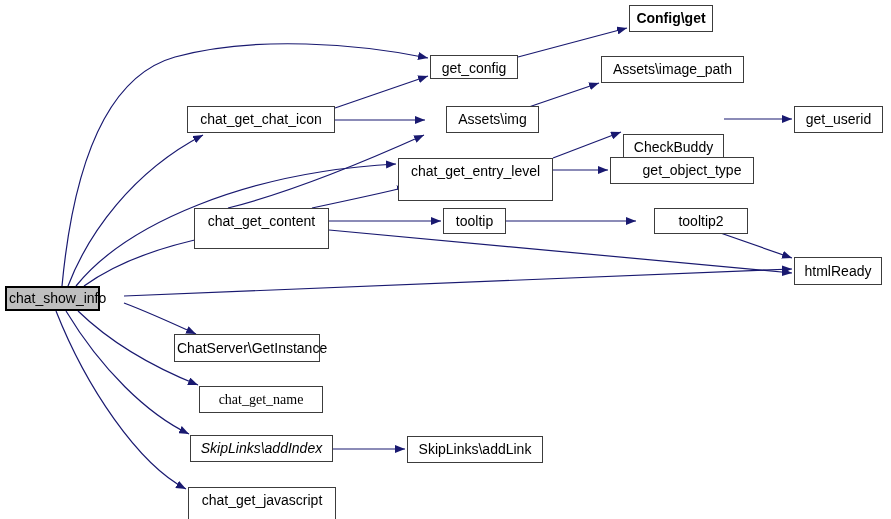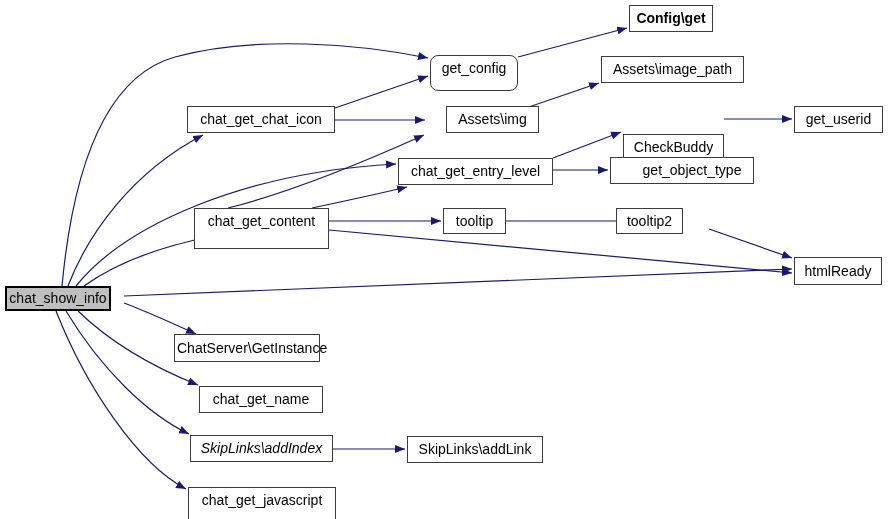--- a/index.html
+++ b/index.html
@@ -71,32 +71,32 @@
       <path d="M312,208 C345,201 378,194 407,187" class="edge" marker-end="url(#arrow)"></path>
       <path d="M329,221 L441,221" class="edge" marker-end="url(#arrow)"></path>
       <path d="M329,230 L792,273" class="edge" marker-end="url(#arrow)"></path>
       <path d="M553,158 L621,132" class="edge" marker-end="url(#arrow)"></path>
       <path d="M553,170 L608,170" class="edge" marker-end="url(#arrow)"></path>
       <path d="M724,119 L792,119" class="edge" marker-end="url(#arrow)"></path>
       <path d="M506,221 L636,221" class="edge" marker-end="url(#arrow)"></path>
       <path d="M709,229 L792,258" class="edge" marker-end="url(#arrow)"></path>
       <path d="M333,449 L405,449" class="edge" marker-end="url(#arrow)"></path>
     </svg>
-<div class="node selected" style="left: 5px; top: 286px; width: 106px; height: 25px; line-height: 21px;">chat_show_info</div>
-    <div class="node" style="left: 430px; top: 55px; width: 88px; height: 36px; line-height: 25px; border-radius: 8px;">get_config</div>
+<div class="node selected" style="left: 5px; top: 286px; width: 95px; height: 25px; line-height: 21px;">chat_show_info</div>
+    <div class="node" style="left: 430px; top: 55px; width: 88px; height: 24px; line-height: 25px;">get_config</div>
     <div class="node" style="left: 629px; top: 5px; width: 84px; height: 27px; line-height: 25px; font-weight: bold;">Config\get</div>
     <div class="node" style="left: 187px; top: 106px; width: 148px; height: 27px; line-height: 25px;">chat_get_chat_icon</div>
     <div class="node" style="left: 427px; top: 106px; width: 93px; height: 27px; line-height: 25px; margin-left: 19px;">Assets\img</div>
     <div class="node" style="left: 601px; top: 56px; width: 143px; height: 27px; line-height: 25px;">Assets\image_path</div>
     <div class="node" style="left: 623px; top: 106px; width: 101px; height: 27px; line-height: 25px; margin-top: 28px;">CheckBuddy</div>
     <div class="node" style="left: 794px; top: 106px; width: 89px; height: 27px; line-height: 25px;">get_userid</div>
-    <div class="node" style="left: 398px; top: 158px; width: 155px; height: 27px; line-height: 25px;">chat_get_entry_level</div>
+    <div class="node" style="left: 398px; top: 158px; width: 155px; height: 43px; line-height: 25px;">chat_get_entry_level</div>
     <div class="node" style="left: 610px; top: 157px; width: 144px; height: 27px; line-height: 25px; padding-left: 22px;">get_object_type</div>
     <div class="node" style="left: 194px; top: 208px; width: 135px; height: 41px; line-height: 25px;">chat_get_content</div>
     <div class="node" style="left: 443px; top: 208px; width: 63px; height: 26px; line-height: 24px;">tooltip</div>
-    <div class="node" style="left: 616px; top: 208px; width: 67px; height: 26px; line-height: 24px;">tooltip2</div>
+    <div class="node" style="left: 654px; top: 208px; width: 94px; height: 26px; line-height: 24px;">tooltip2</div>
     <div class="node" style="left: 794px; top: 257px; width: 88px; height: 28px; line-height: 26px;">htmlReady</div>
     <div class="node" style="left: 174px; top: 334px; width: 146px; height: 28px; line-height: 26px;">ChatServer\GetInstance</div>
-    <div class="node" style="left: 199px; top: 386px; width: 124px; height: 27px; line-height: 25px;">chat_get_name</div>
+    <div class="node" style="left: 199px; top: 386px; width: 124px; height: 27px; line-height: 25px; font-family: Liberation Serif, serif;">chat_get_name</div>
     <div class="node" style="left: 190px; top: 435px; width: 143px; height: 27px; line-height: 25px; font-style: italic;">SkipLinks\addIndex</div>
     <div class="node" style="left: 188px; top: 487px; width: 148px; height: 40px; line-height: 24px;">chat_get_javascript</div>
     <div class="node" style="left: 407px; top: 436px; width: 136px; height: 27px; line-height: 25px;">SkipLinks\addLink</div>
   </div>
 
 </body></html>

